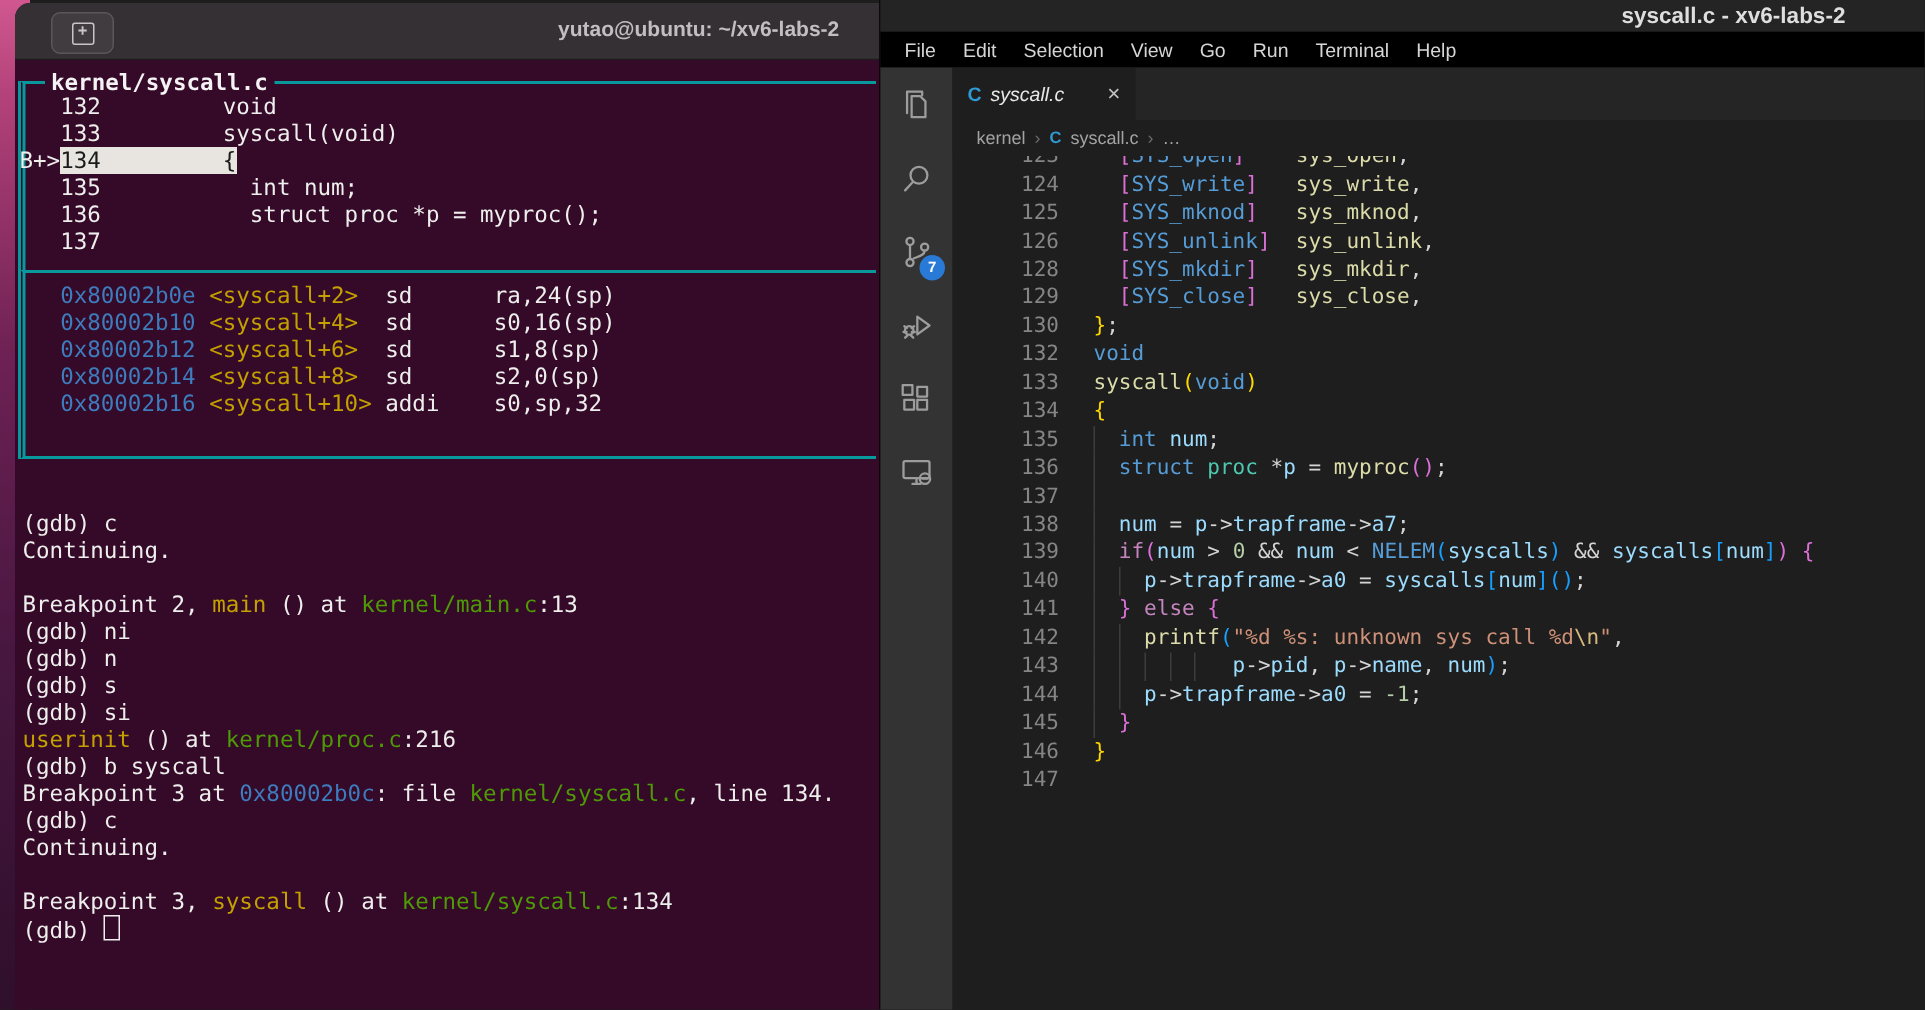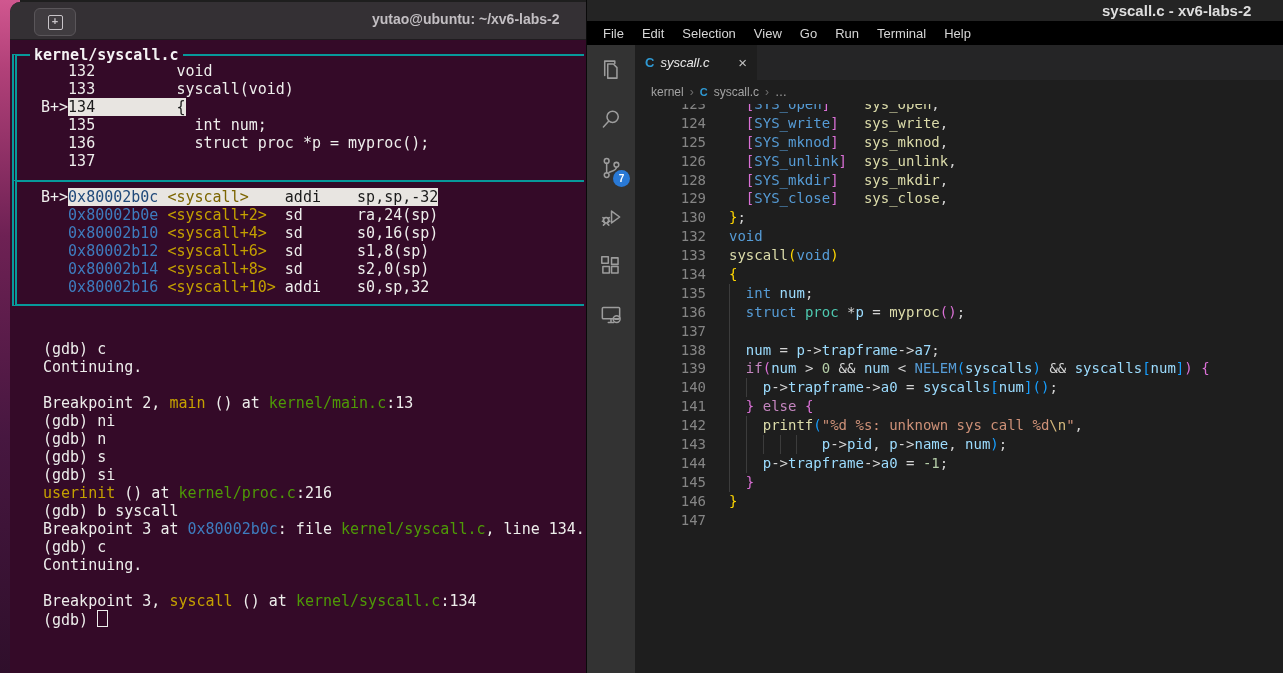--- a/index.html
+++ b/index.html
@@ -1,18 +1,18 @@
 <!DOCTYPE html>
 <html><head>
 <meta charset="utf-8">
 <style>
   html,body{margin:0;padding:0;}
   body{width:1283px;height:673px;overflow:hidden;position:relative;background:#1e1e1e;
        font-family:"Liberation Sans",sans-serif;}
-  .tmono{font-family:"DejaVu Sans Mono",monospace;font-size:15px;padding-left:28px;}
+  .tmono{font-family:"DejaVu Sans Mono",monospace;font-size:15px;}
   .trow{height:18px;line-height:18px;white-space:pre;}
 
   
   #wallpaper{position:absolute;left:0;top:0;width:20px;height:673px;
     background:linear-gradient(180deg,#d0578f 0%,#b24179 10%,#6e2154 35%,#471740 65%,#2f0f2b 100%);}
 
   
   #terminal{position:absolute;left:10px;top:2px;width:576px;height:671px;
     background:#340a28;border-radius:10px 0 0 0;}
   #term-titlebar{position:absolute;left:0;top:0;width:100%;height:38px;background:#343034;
@@ -38,21 +38,21 @@
   #gdb-console{position:absolute;left:5px;top:338px;}
 
   .c-d{color:#eeeeec}.c-y{color:#c4a000}.c-g{color:#4e9a06}.c-b{color:#3e7cbe}
   .hl{background:#e8e5e1;}
   .hl .c-d{color:#1a1a1a}.hl .c-b{color:#20497a}.hl .c-y{color:#7c6500}
   .cursor{display:inline-block;width:9px;height:15px;border:1px solid #eeeeec;vertical-align:-2px;}
 
   
   #vscode{position:absolute;left:586px;top:0;width:697px;height:673px;background:#1e1e1e;border-left:1px solid #0a0a0a;box-sizing:border-box;}
   #vs-titlebar{position:relative;height:21px;background:#242424;}
-  #vs-window-title{position:absolute;left:515px;top:2px;font-size:15px;font-weight:bold;color:#dedede;white-space:nowrap;}
+  #vs-window-title{position:absolute;left:494px;top:2px;font-size:15px;font-weight:bold;color:#dedede;white-space:nowrap;}
   #vs-menubar{height:24px;background:#000000;display:flex;align-items:center;padding-left:7px;
     font-size:13px;color:#d6d6d6;}
   .menu-item{padding:0 9px;cursor:pointer;}
   #vs-body{position:absolute;top:45px;left:0;right:0;bottom:0;display:flex;}
   #activity-bar{width:48px;background:#333333;flex:none;}
   .act-icon{width:48px;height:49px;display:flex;align-items:center;justify-content:center;
     position:relative;color:#9d9d9d;cursor:pointer;}
   .act-icon svg{stroke:currentColor;fill:none;stroke-width:1.4;stroke-linecap:round;stroke-linejoin:round;}
   .badge{position:absolute;right:5px;bottom:5px;width:17px;height:17px;border-radius:50%;
     background:#2979d6;color:#fff;font-size:10px;font-weight:bold;display:flex;align-items:center;justify-content:center;}
@@ -98,21 +98,20 @@
       <div class="trow"><span class="c-d">   </span><span><span class="c-d">132         void</span></span></div>
       <div class="trow"><span class="c-d">   </span><span><span class="c-d">133         syscall(void)</span></span></div>
       <div class="trow"><span class="c-d">B+&gt;</span><span class="hl"><span class="c-d">134         {</span></span></div>
       <div class="trow"><span class="c-d">   </span><span><span class="c-d">135           int num;</span></span></div>
       <div class="trow"><span class="c-d">   </span><span><span class="c-d">136           struct proc *p = myproc();</span></span></div>
       <div class="trow"><span class="c-d">   </span><span><span class="c-d">137         </span></span></div>
     </div>
 
   <div id="asm-box"></div>
   <div id="asm-lines" class="tmono">
-      <div class="trow"><span class="c-d">B+&gt;</span><span class="hl"><span class="c-b">0x80002b0c </span><span class="c-y">&lt;syscall&gt;    </span><span class="c-d">addi    sp,sp,-32</span></span></div>
       <div class="trow"><span class="c-d">   </span><span><span class="c-b">0x80002b0e </span><span class="c-y">&lt;syscall+2&gt;  </span><span class="c-d">sd      ra,24(sp)</span></span></div>
       <div class="trow"><span class="c-d">   </span><span><span class="c-b">0x80002b10 </span><span class="c-y">&lt;syscall+4&gt;  </span><span class="c-d">sd      s0,16(sp)</span></span></div>
       <div class="trow"><span class="c-d">   </span><span><span class="c-b">0x80002b12 </span><span class="c-y">&lt;syscall+6&gt;  </span><span class="c-d">sd      s1,8(sp)</span></span></div>
       <div class="trow"><span class="c-d">   </span><span><span class="c-b">0x80002b14 </span><span class="c-y">&lt;syscall+8&gt;  </span><span class="c-d">sd      s2,0(sp)</span></span></div>
       <div class="trow"><span class="c-d">   </span><span><span class="c-b">0x80002b16 </span><span class="c-y">&lt;syscall+10&gt; </span><span class="c-d">addi    s0,sp,32</span></span></div>
     </div>
 
   <div id="gdb-console" class="tmono">
       <div class="trow"><span class="c-d">(gdb) c</span></div>
       <div class="trow"><span class="c-d">Continuing.</span></div>

